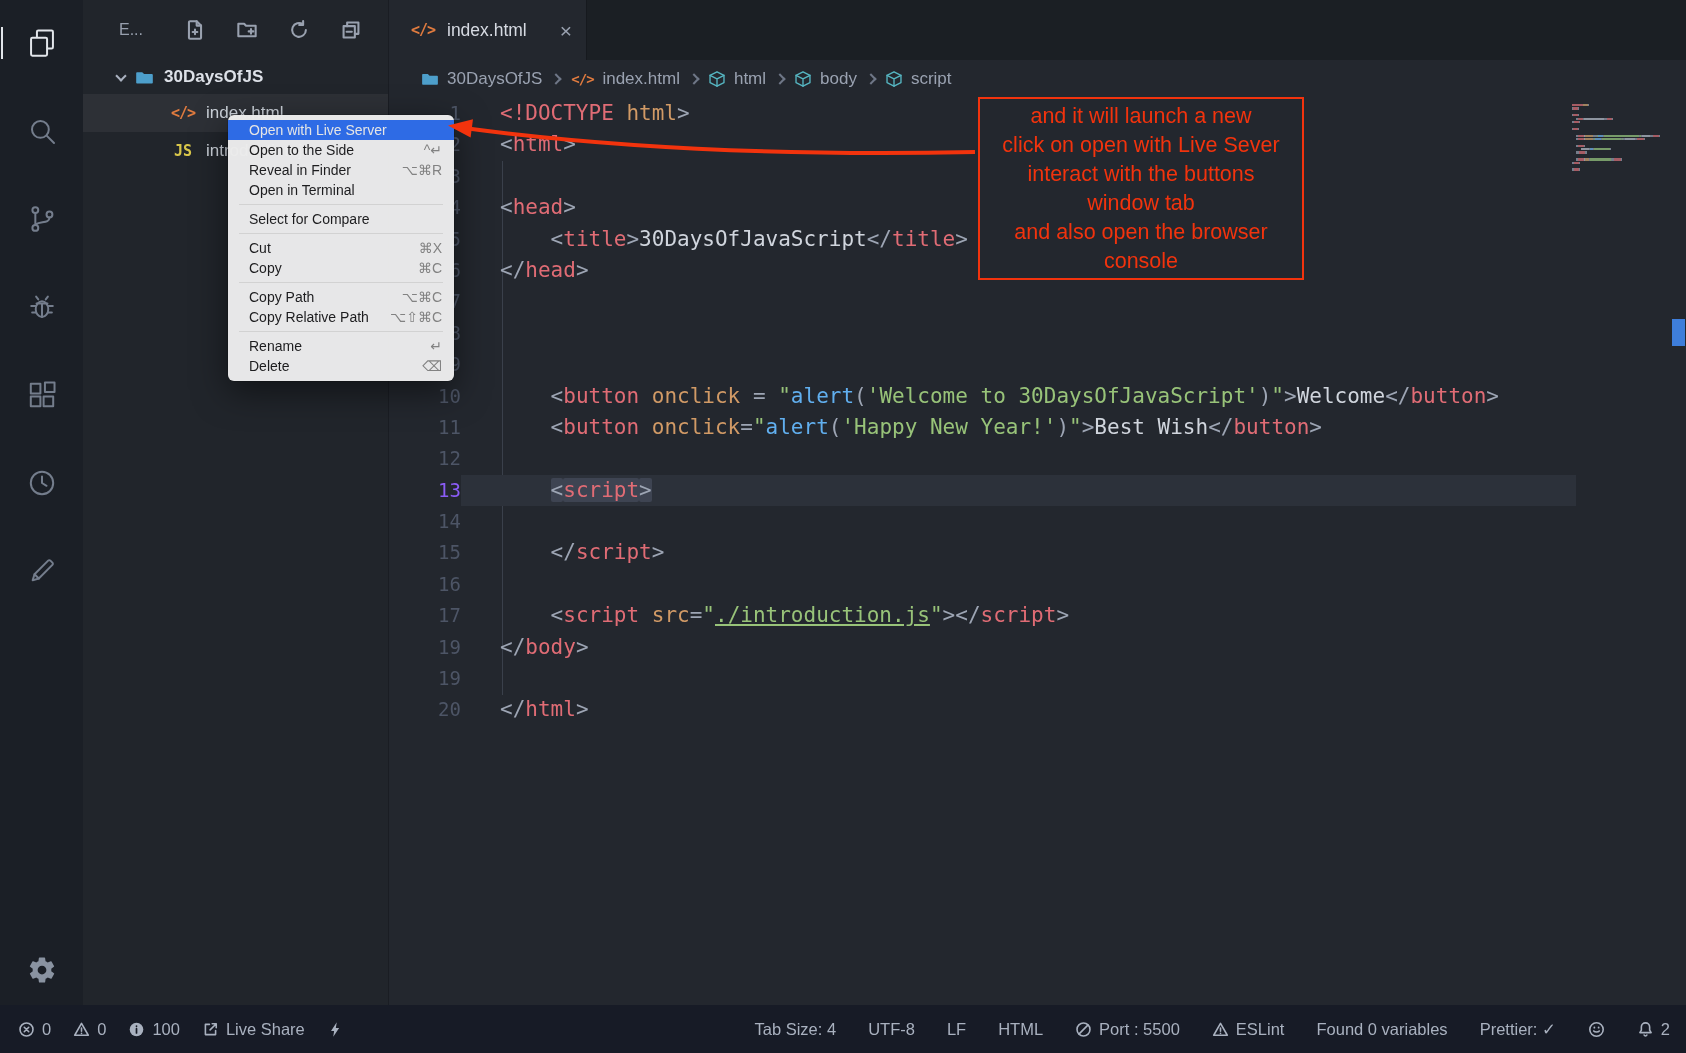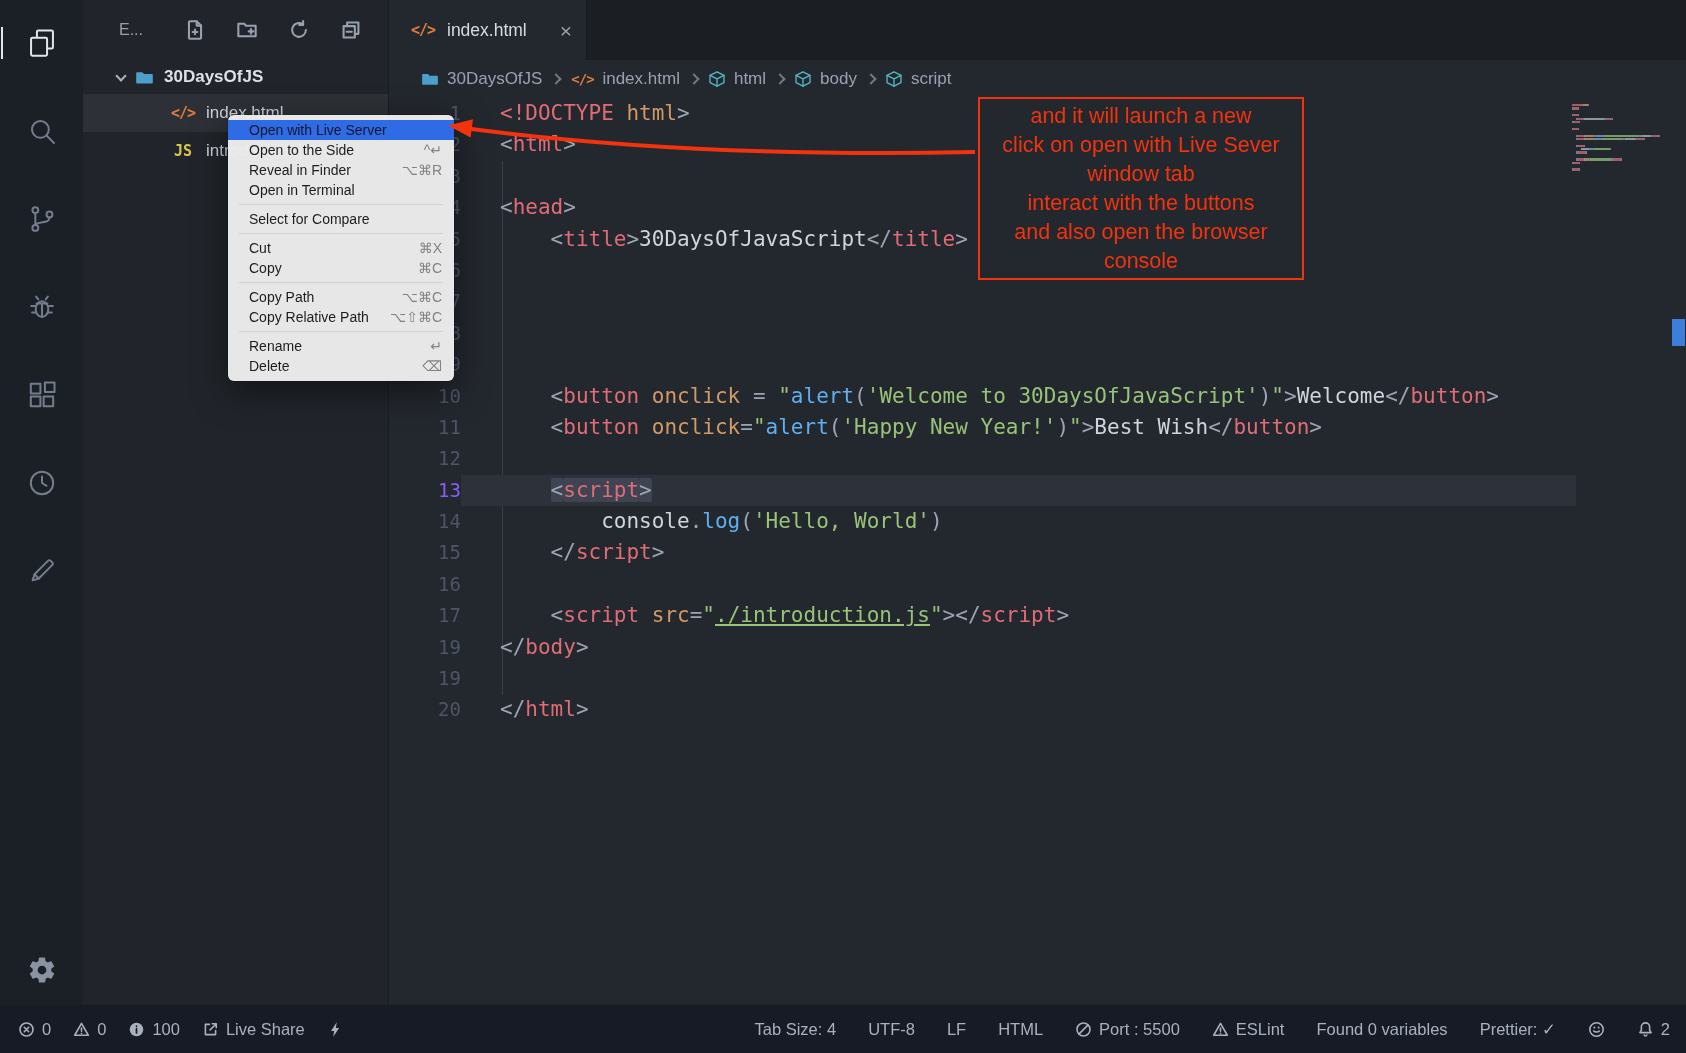--- a/index.html
+++ b/index.html
@@ -83,21 +83,21 @@
   .st-item{display:flex;align-items:center;gap:7px;white-space:nowrap}
 
   
   .context-menu{position:absolute;left:228px;top:115px;width:226px;z-index:50;
        background:rgba(236,236,236,.98);border-radius:6px;padding:5px 0;
        box-shadow:0 10px 34px rgba(0,0,0,.5),0 0 0 .5px rgba(0,0,0,.25);
        font-size:14px;color:#1d1d1f}
   .cm-item{height:20px;line-height:20px;display:flex;align-items:center;padding:0 12px 0 21px}
   .cm-item .lbl{flex:1;white-space:nowrap}
   .cm-item .sc{color:#828282;margin-left:16px;white-space:nowrap}
-  .cm-item.hl-item{background:var(--hl,#2e6be5);color:#0f172a}
+  .cm-item.hl-item{background:var(--hl,#2e6be5);color:#e5e5e5}
   .cm-sep{height:1px;background:#d2d2d2;margin:4px 11px}
 
   
   .arrow-svg{position:absolute;inset:0;width:100%;height:100%;z-index:60;pointer-events:none}
   .annotation{position:absolute;left:978px;top:97px;width:326px;height:183px;z-index:55;
        border:2.5px solid #f2330d;color:#f2330d;display:flex;flex-direction:column;justify-content:center;
        text-align:center;font-size:21.5px;line-height:29px}
 
   .icw{display:inline-flex;flex:none}
   .icw svg{width:100%;height:100%;display:block;fill:none;stroke:currentColor;stroke-width:1.5px;stroke-linecap:round;stroke-linejoin:round}
@@ -309,20 +309,21 @@
           <div class="code-line">
             <span class="ln">4</span>
             <span class="lc"><span class="tok pn">&lt;</span><span class="tok tg">head</span><span class="tok pn">&gt;</span></span>
           </div>
           <div class="code-line">
             <span class="ln">5</span>
             <span class="lc"><span class="tok ws">    </span><span class="tok pn">&lt;</span><span class="tok tg">title</span><span class="tok pn">&gt;</span><span class="tok tx">30DaysOfJavaScript</span><span class="tok pn">&lt;/</span><span class="tok tg">title</span><span class="tok pn">&gt;</span></span>
           </div>
           <div class="code-line">
             <span class="ln">6</span>
+            <span class="lc"><span class="tok pn">&lt;/</span><span class="tok tg">head</span><span class="tok pn">&gt;</span></span>
           </div>
           <div class="code-line">
             <span class="ln">7</span>
             <span class="lc"></span>
           </div>
           <div class="code-line">
             <span class="ln">8</span>
           </div>
           <div class="code-line">
             <span class="ln">9</span>
@@ -339,21 +340,20 @@
           <div class="code-line">
             <span class="ln">12</span>
             <span class="lc"></span>
           </div>
           <div class="code-line active">
             <span class="ln">13</span>
             <span class="lc"><span class="tok ws">    </span><span class="tok pn hl">&lt;</span><span class="tok tg hl">script</span><span class="tok pn hl">&gt;</span></span>
           </div>
           <div class="code-line">
             <span class="ln">14</span>
-            <span class="lc"><span class="tok ws">        </span><span class="tok tx">console</span><span class="tok pn">.</span><span class="tok fn">log</span><span class="tok pn">(</span><span class="tok st">'Hello, World'</span><span class="tok pn">)</span></span>
           </div>
           <div class="code-line">
             <span class="ln">15</span>
             <span class="lc"><span class="tok ws">    </span><span class="tok pn">&lt;/</span><span class="tok tg">script</span><span class="tok pn">&gt;</span></span>
           </div>
           <div class="code-line">
             <span class="ln">16</span>
             <span class="lc"></span>
           </div>
           <div class="code-line">
@@ -659,19 +659,19 @@
     </div>
 
   <svg class="arrow-svg">
     <path class="arrow-col" d="M975 152 Q 690 158 464 128" stroke-width="4" fill="none" stroke="#f2330d"></path>
     <polygon class="arrow-head" points="448,125.5 473,119.2 470.6,137.6" fill="#f2330d"></polygon>
   </svg>
 
   <div class="annotation" id="annotation" style="color: rgb(242, 51, 13); border-color: rgb(242, 51, 13);">
       <div>and it will launch a new</div>
       <div>click on open with Live Sever</div>
+      <div>interact with the buttons</div>
       <div>window tab</div>
-      <div>interact with the buttons</div>
       <div>and also open the browser</div>
       <div>console</div>
     </div>
 
 </div>
 
 </body></html>

